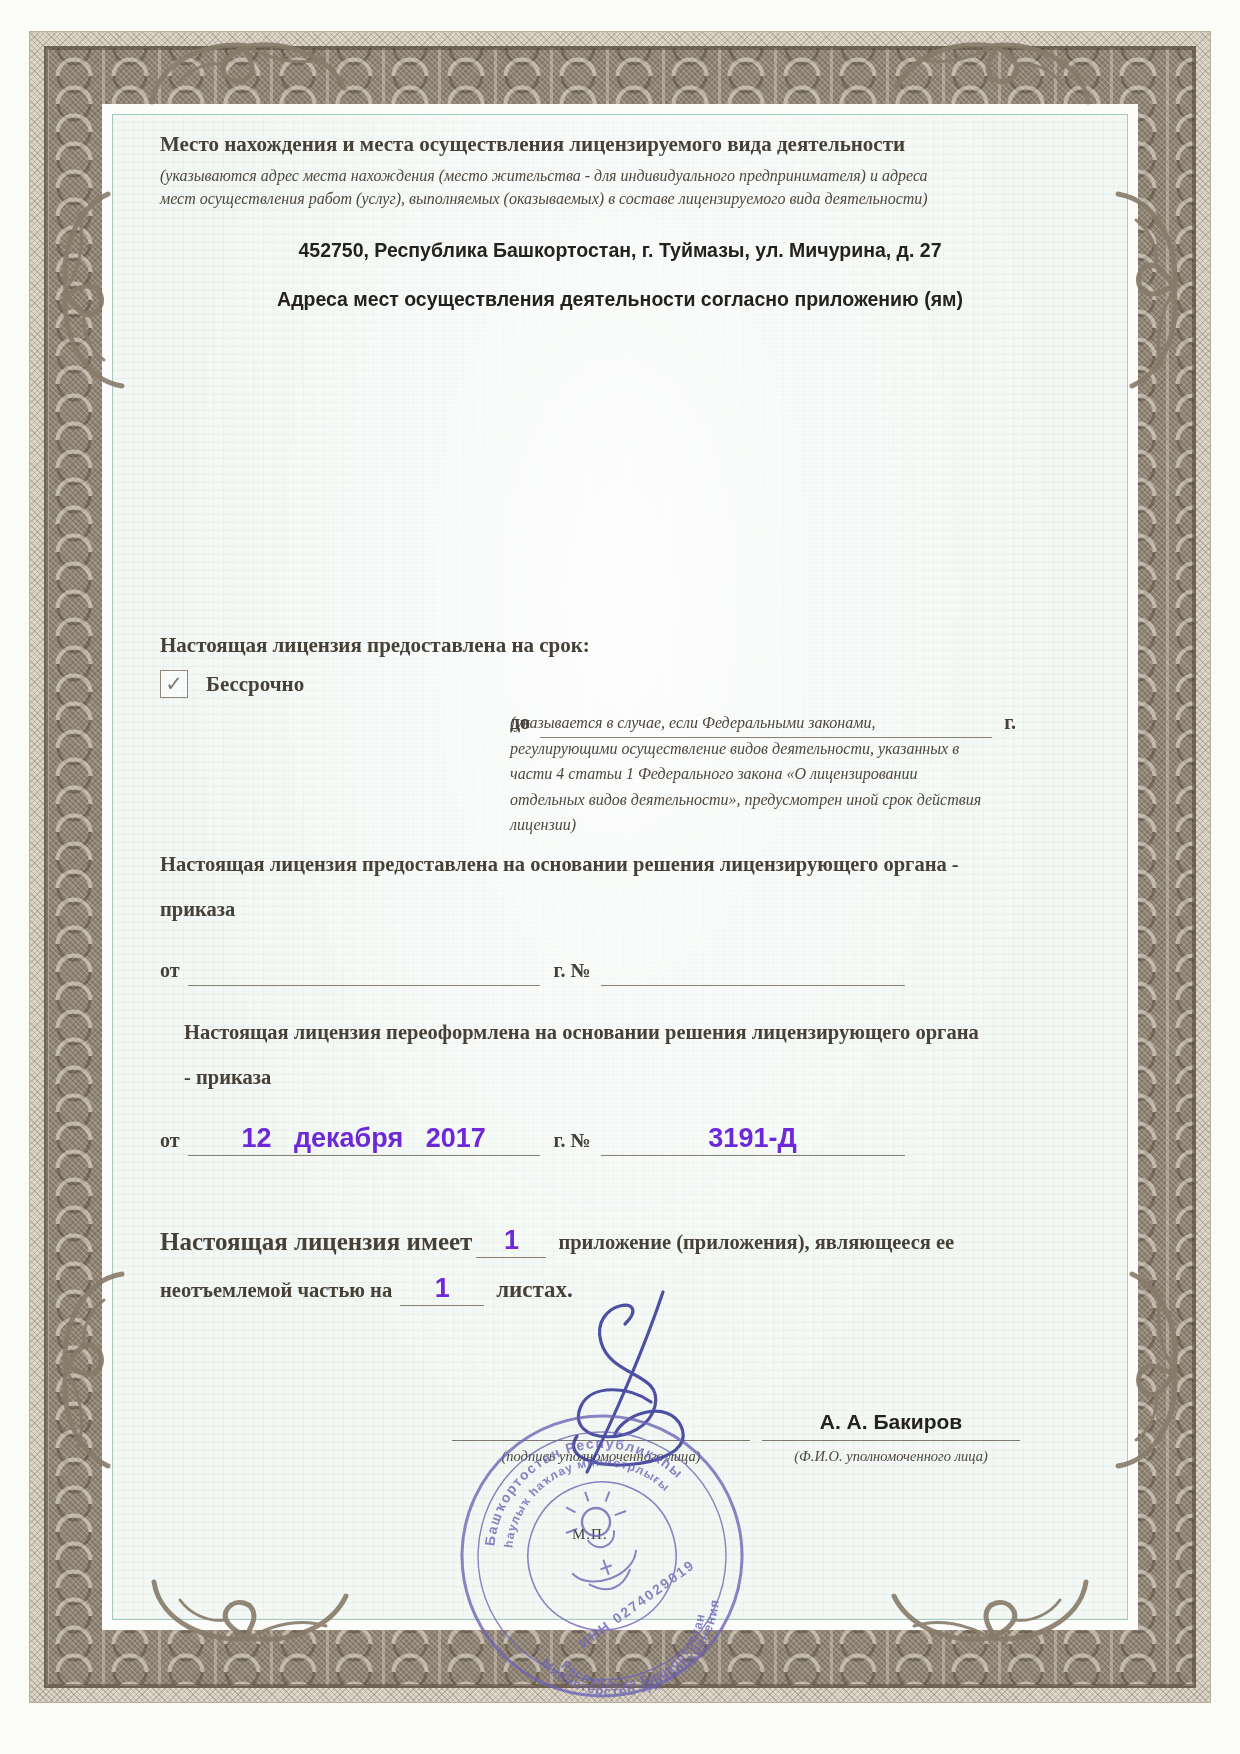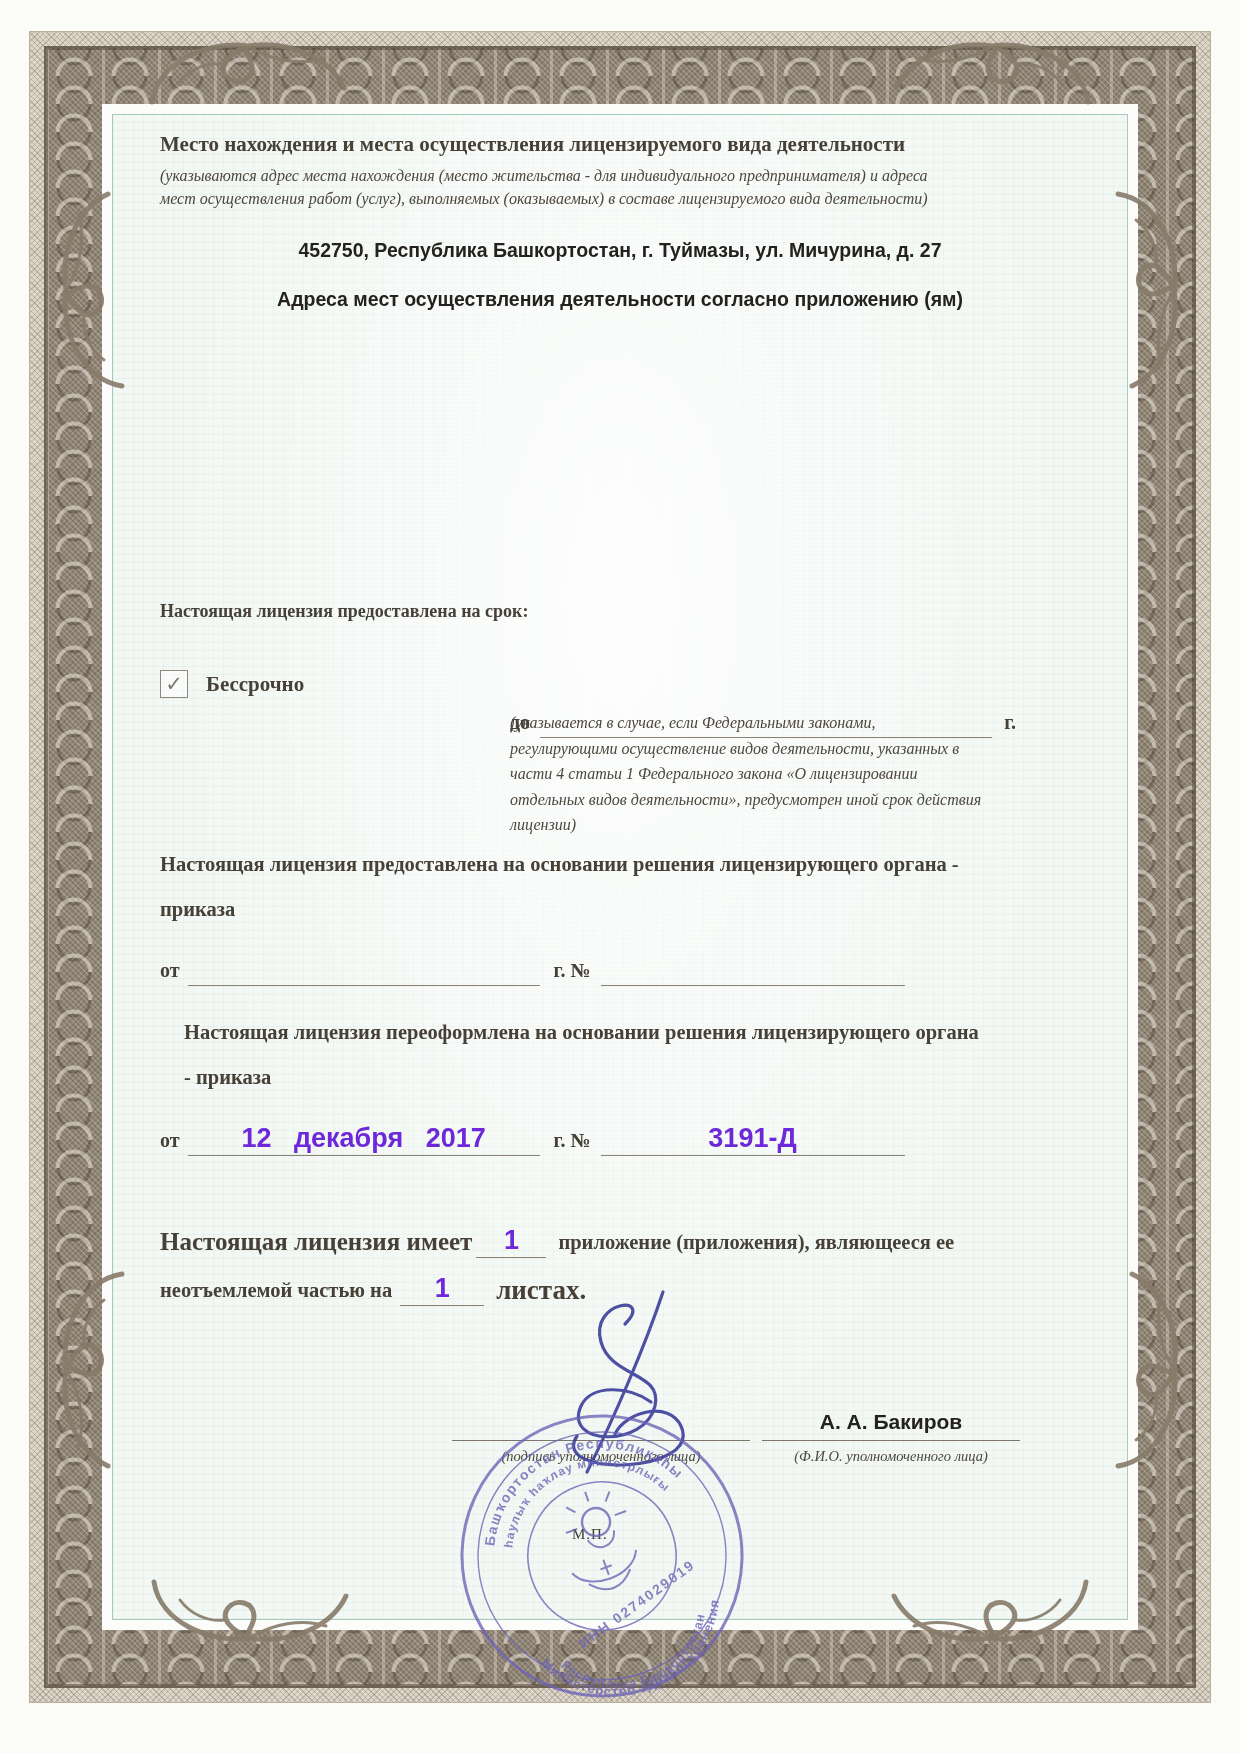--- a/index.html
+++ b/index.html
@@ -98,21 +98,21 @@
   <svg class="fl" style="right:150px;top:1572px;transform:scale(-1,-1)" width="200" height="80">
       <use href="#flourish"></use>
     </svg>
 
   <div class="abs serifbold" style="left:160px;top:132px;width:820px;font-size:21px;">Место нахождения и места осуществления лицензируемого вида деятельности</div>
   <div class="abs ital" style="left:160px;top:164px;width:800px;font-size:16px;line-height:23px;">(указываются адрес места нахождения (место жительства - для индивидуального предпринимателя) и адреса мест осуществления работ (услуг), выполняемых (оказываемых) в составе лицензируемого вида деятельности)</div>
 
   <div class="abs sansbold" style="left:130px;top:239px;width:980px;font-size:19.5px;text-align:center;">452750, Республика Башкортостан, г. Туймазы, ул. Мичурина, д. 27</div>
   <div class="abs sansbold" style="left:130px;top:288px;width:980px;font-size:19.5px;text-align:center;">Адреса мест осуществления деятельности согласно приложению (ям)</div>
 
-  <div class="abs serifbold" style="left:160px;top:601px;font-size:18px;">Настоящая лицензия предоставлена на срок:</div>
+  <div class="abs serifbold" style="left:160px;top:633px;font-size:21px;">Настоящая лицензия предоставлена на срок:</div>
 
   <div class="checkbox" style="left:160px;top:670px;">
     <span>✓</span>
   </div>
   <div class="abs serifbold" style="left:206px;top:672px;font-size:21px;">Бессрочно</div>
 
   <div class="abs row" style="left:510px;top:668px;">
     <span class="lbl">до</span>
     <span class="u-line" style="width:452px;margin-left:10px;"><span class="val"></span></span>
     <span class="lbl" style="margin-left:12px;">г.</span>
@@ -137,21 +137,21 @@
   </div>
 
   <div class="abs row" style="left:160px;top:1188px;font-size:20.5px;">
     <span class="lbl" style="font-size:25px;">Настоящая лицензия имеет</span>
     <span class="u-line" style="width:70px;margin-left:4px;"><span class="val">1</span></span>
     <span class="lbl" style="font-size:20.5px;margin-left:12px;">приложение (приложения), являющееся ее</span>
   </div>
   <div class="abs row" style="left:160px;top:1236px;font-size:20.5px;">
     <span class="lbl" style="font-size:20.5px;">неотъемлемой частью на</span>
     <span class="u-line" style="width:84px;margin-left:8px;"><span class="val">1</span></span>
-    <span class="lbl" style="font-size:27px;margin-left:12px;">листах.</span>
+    <span class="lbl" style="font-size:23px;margin-left:12px;">листах.</span>
   </div>
 
   <div class="sig-col" style="left:452px;top:1404px;width:298px;">
     <div class="sig-label"></div>
     <div class="sig-line"></div>
     <div class="sig-caption">(подпись уполномоченного лица)</div>
   </div>
   <div class="sig-col" style="left:762px;top:1404px;width:258px;">
     <div class="sig-label">А. А. Бакиров</div>
     <div class="sig-line"></div>

